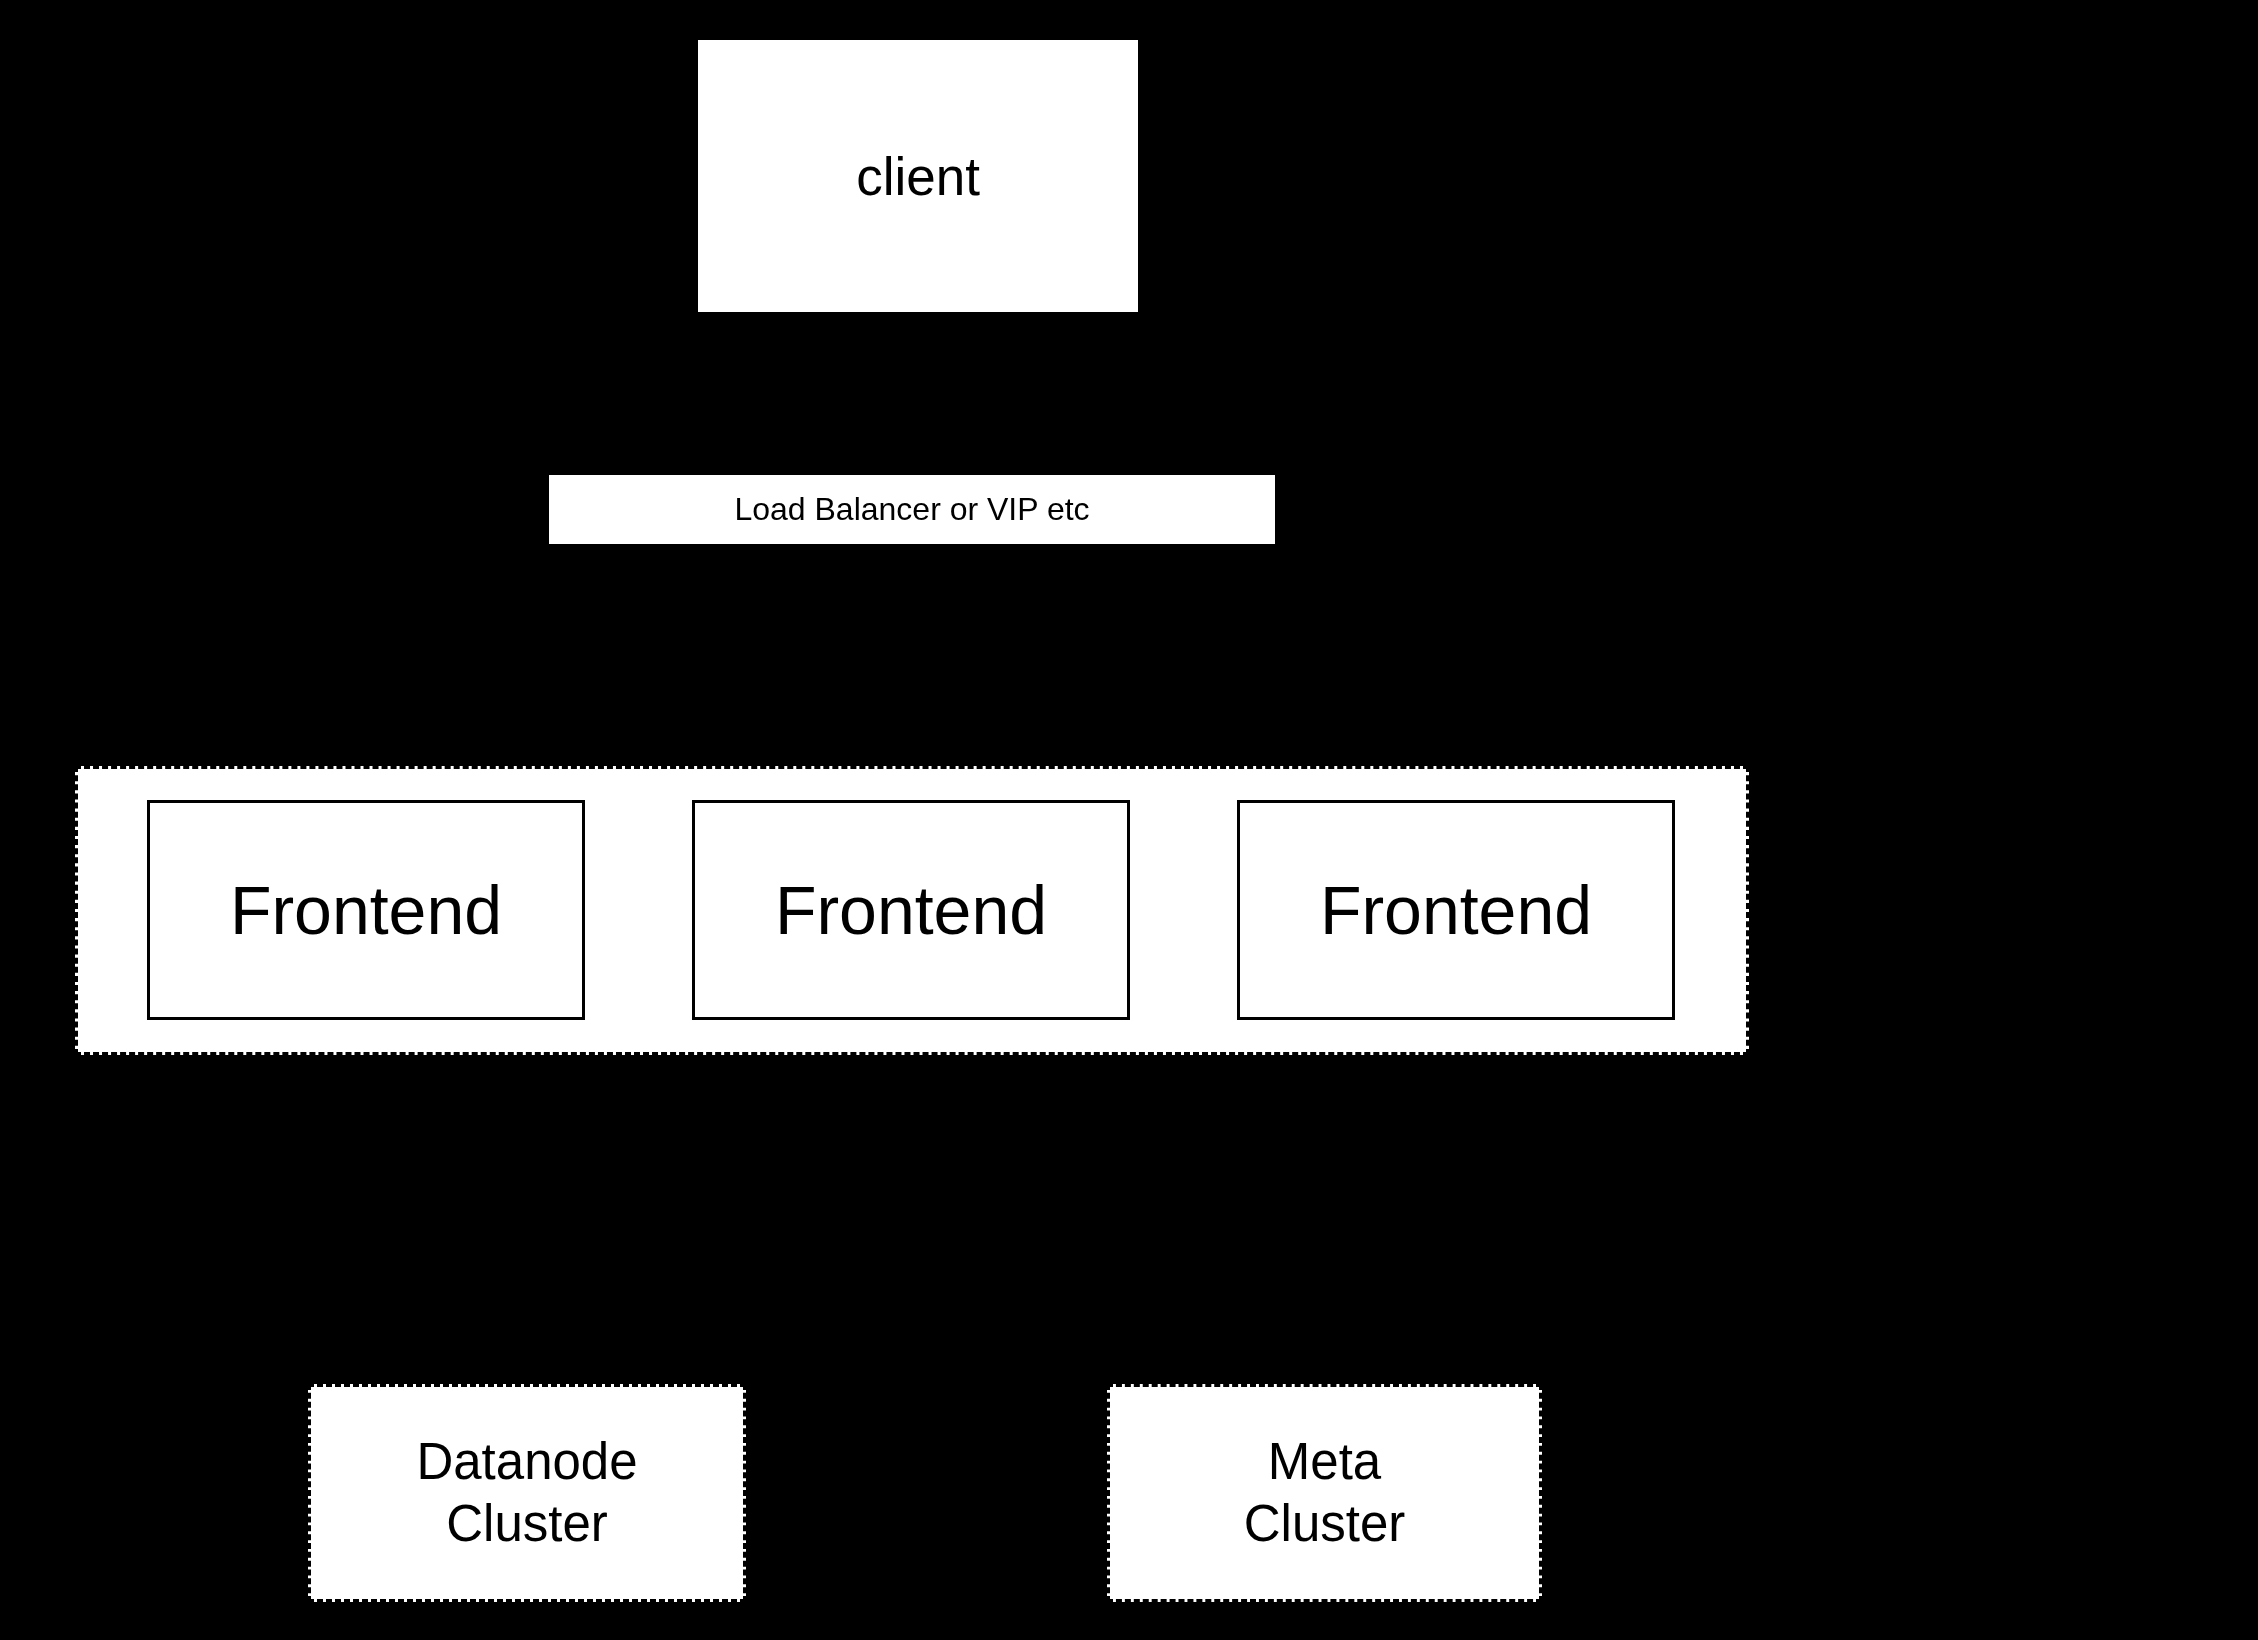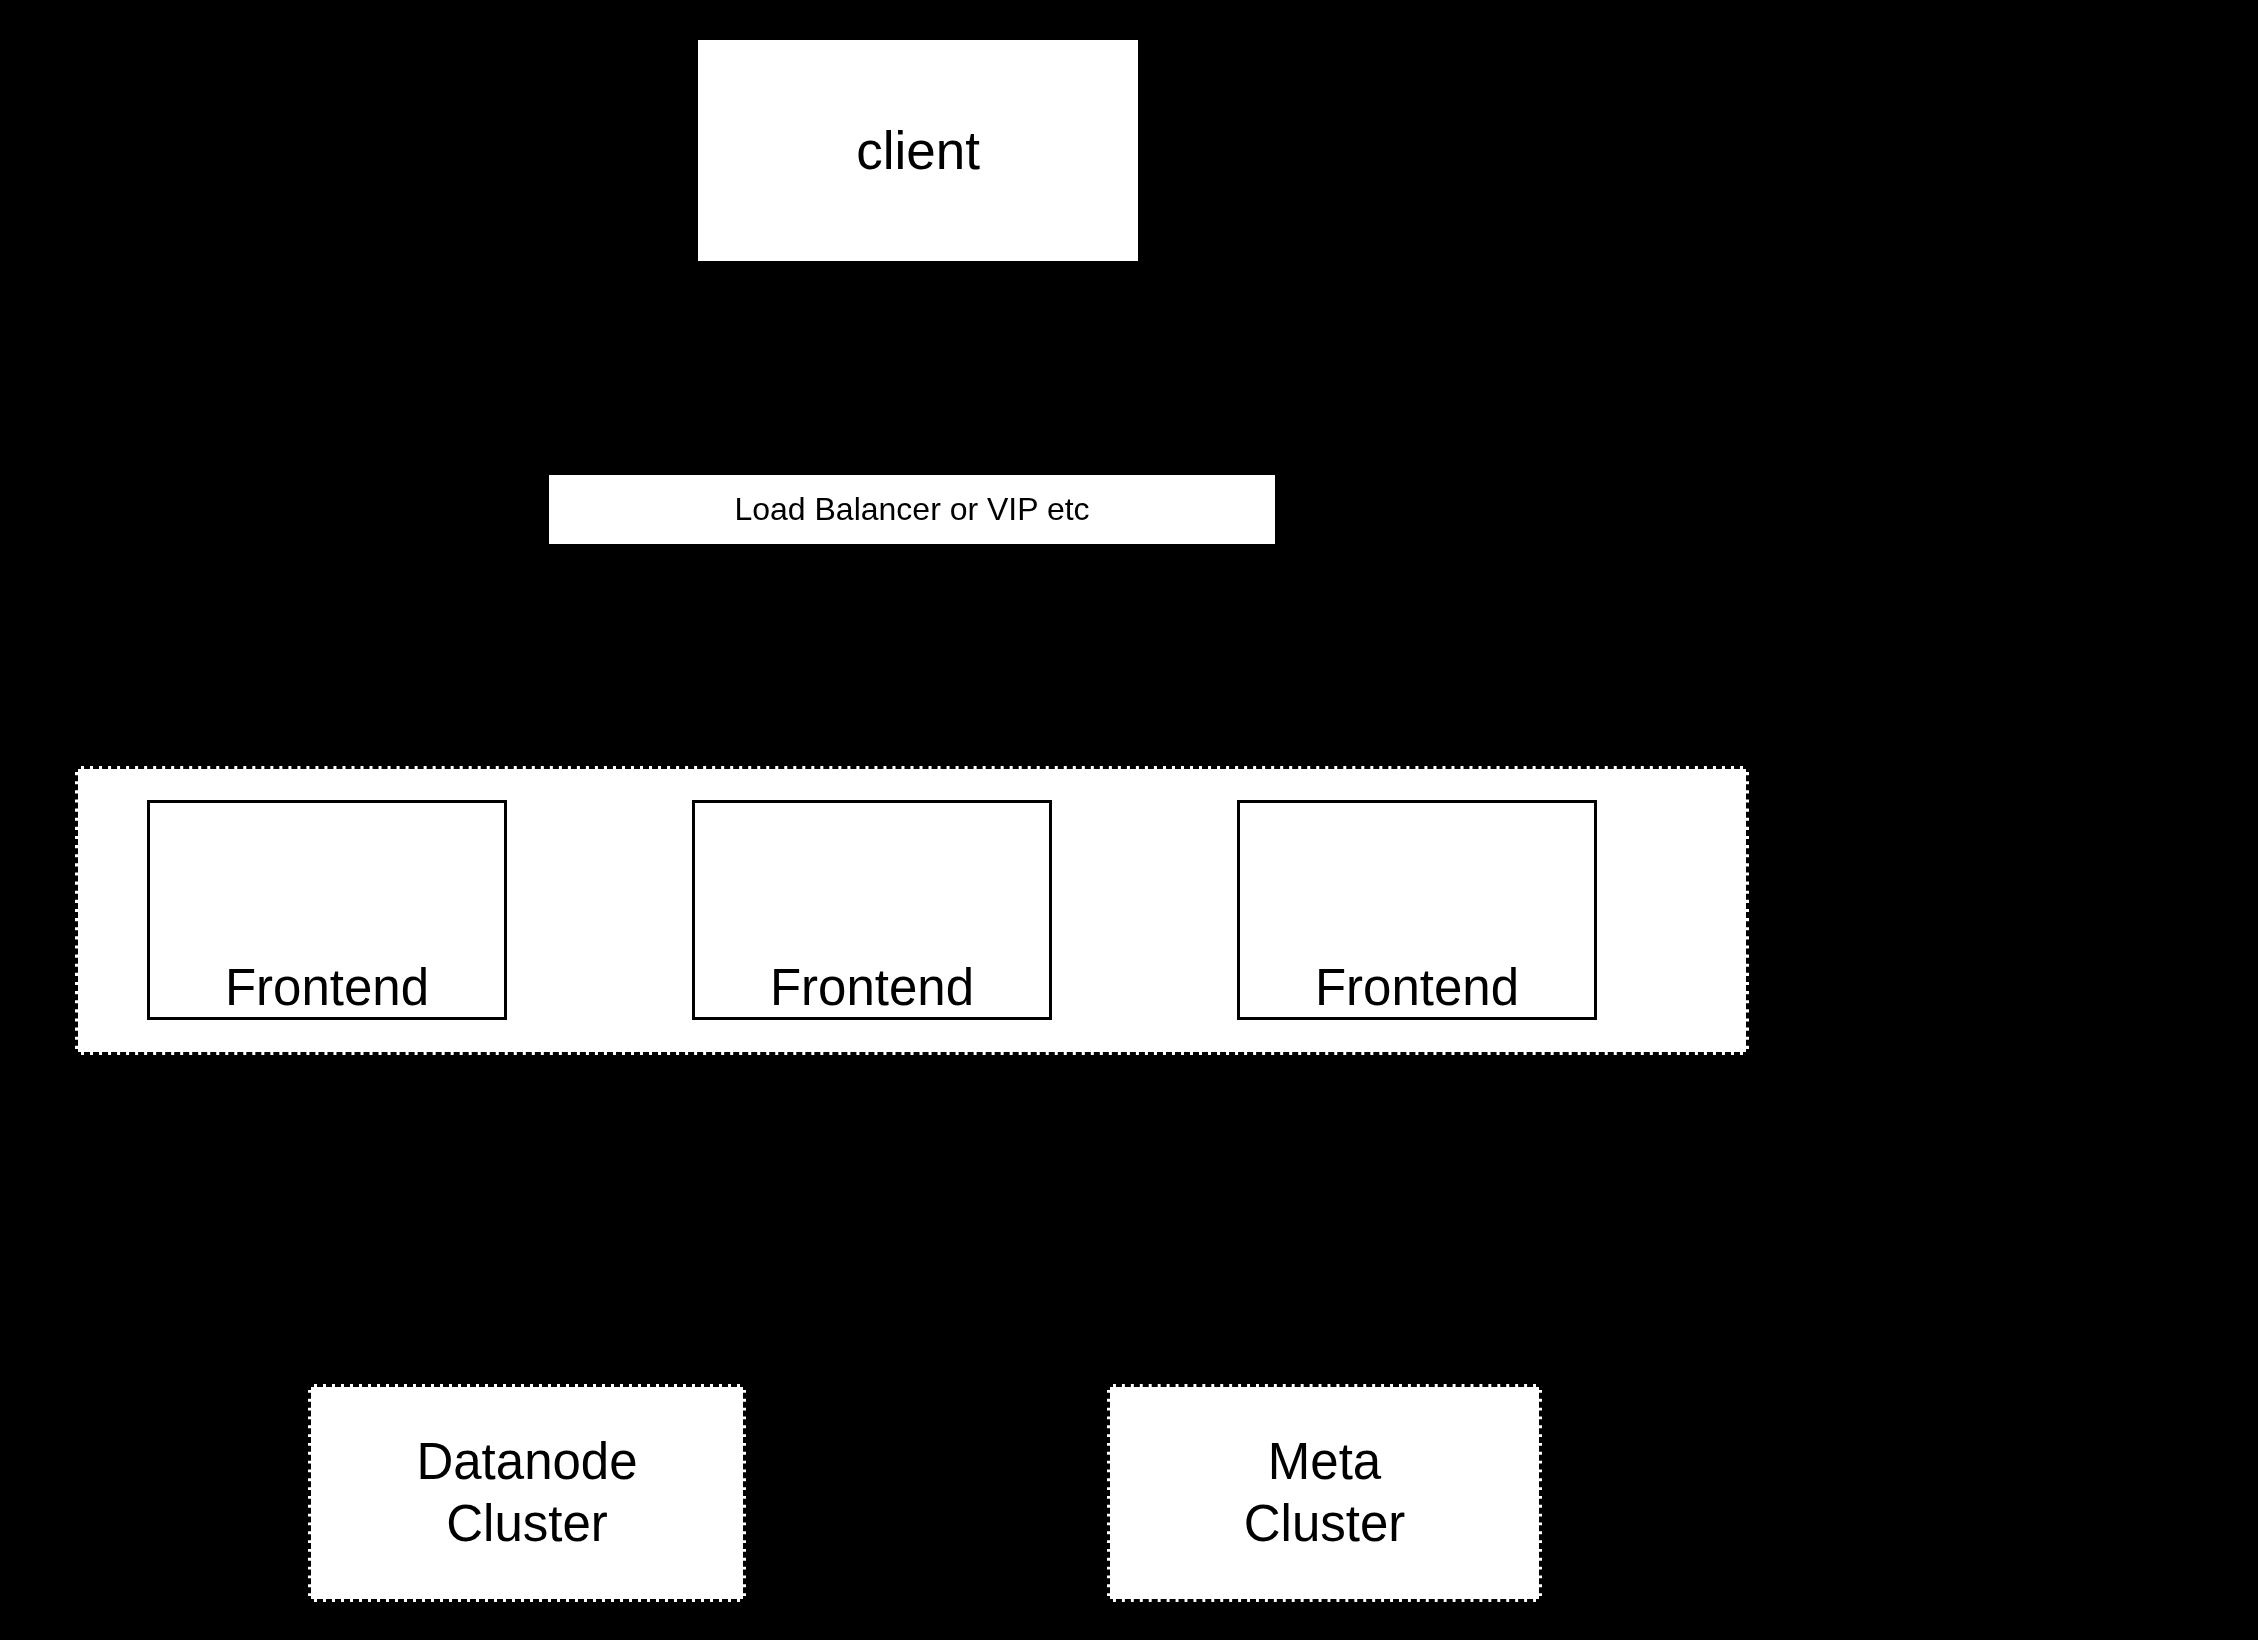--- a/index.html
+++ b/index.html
@@ -23,21 +23,21 @@
     justify-content: center;
     text-align: center;
     box-sizing: border-box;
     white-space: pre-line;
   }
   
   .client-box {
     left: 698px;
     top: 40px;
     width: 440px;
-    height: 221px;
+    height: 272px;
     font-size: 53px;
   }
   
   .lb-box {
     left: 549px;
     top: 475px;
     width: 726px;
     height: 69px;
     font-size: 32px;
   }
@@ -48,25 +48,24 @@
     top: 766px;
     width: 1674px;
     height: 289px;
     background: #ffffff;
     border: 3.6px dashed #000000;
     box-sizing: border-box;
   }
   
   .frontend-box {
     top: 800px;
-    width: 360px;
+    width: 438px;
     height: 220px;
     border: 3.6px solid #000000;
-    font-size: 51px;
-    align-items: flex-end;
+    font-size: 68px;
   }
   .frontend-1 { left: 147px; }
   .frontend-2 { left: 692px; }
   .frontend-3 { left: 1237px; }
   
   .cluster-box {
     top: 1384px;
     width: 438px;
     height: 218px;
     border: 3.6px dashed #000000;

